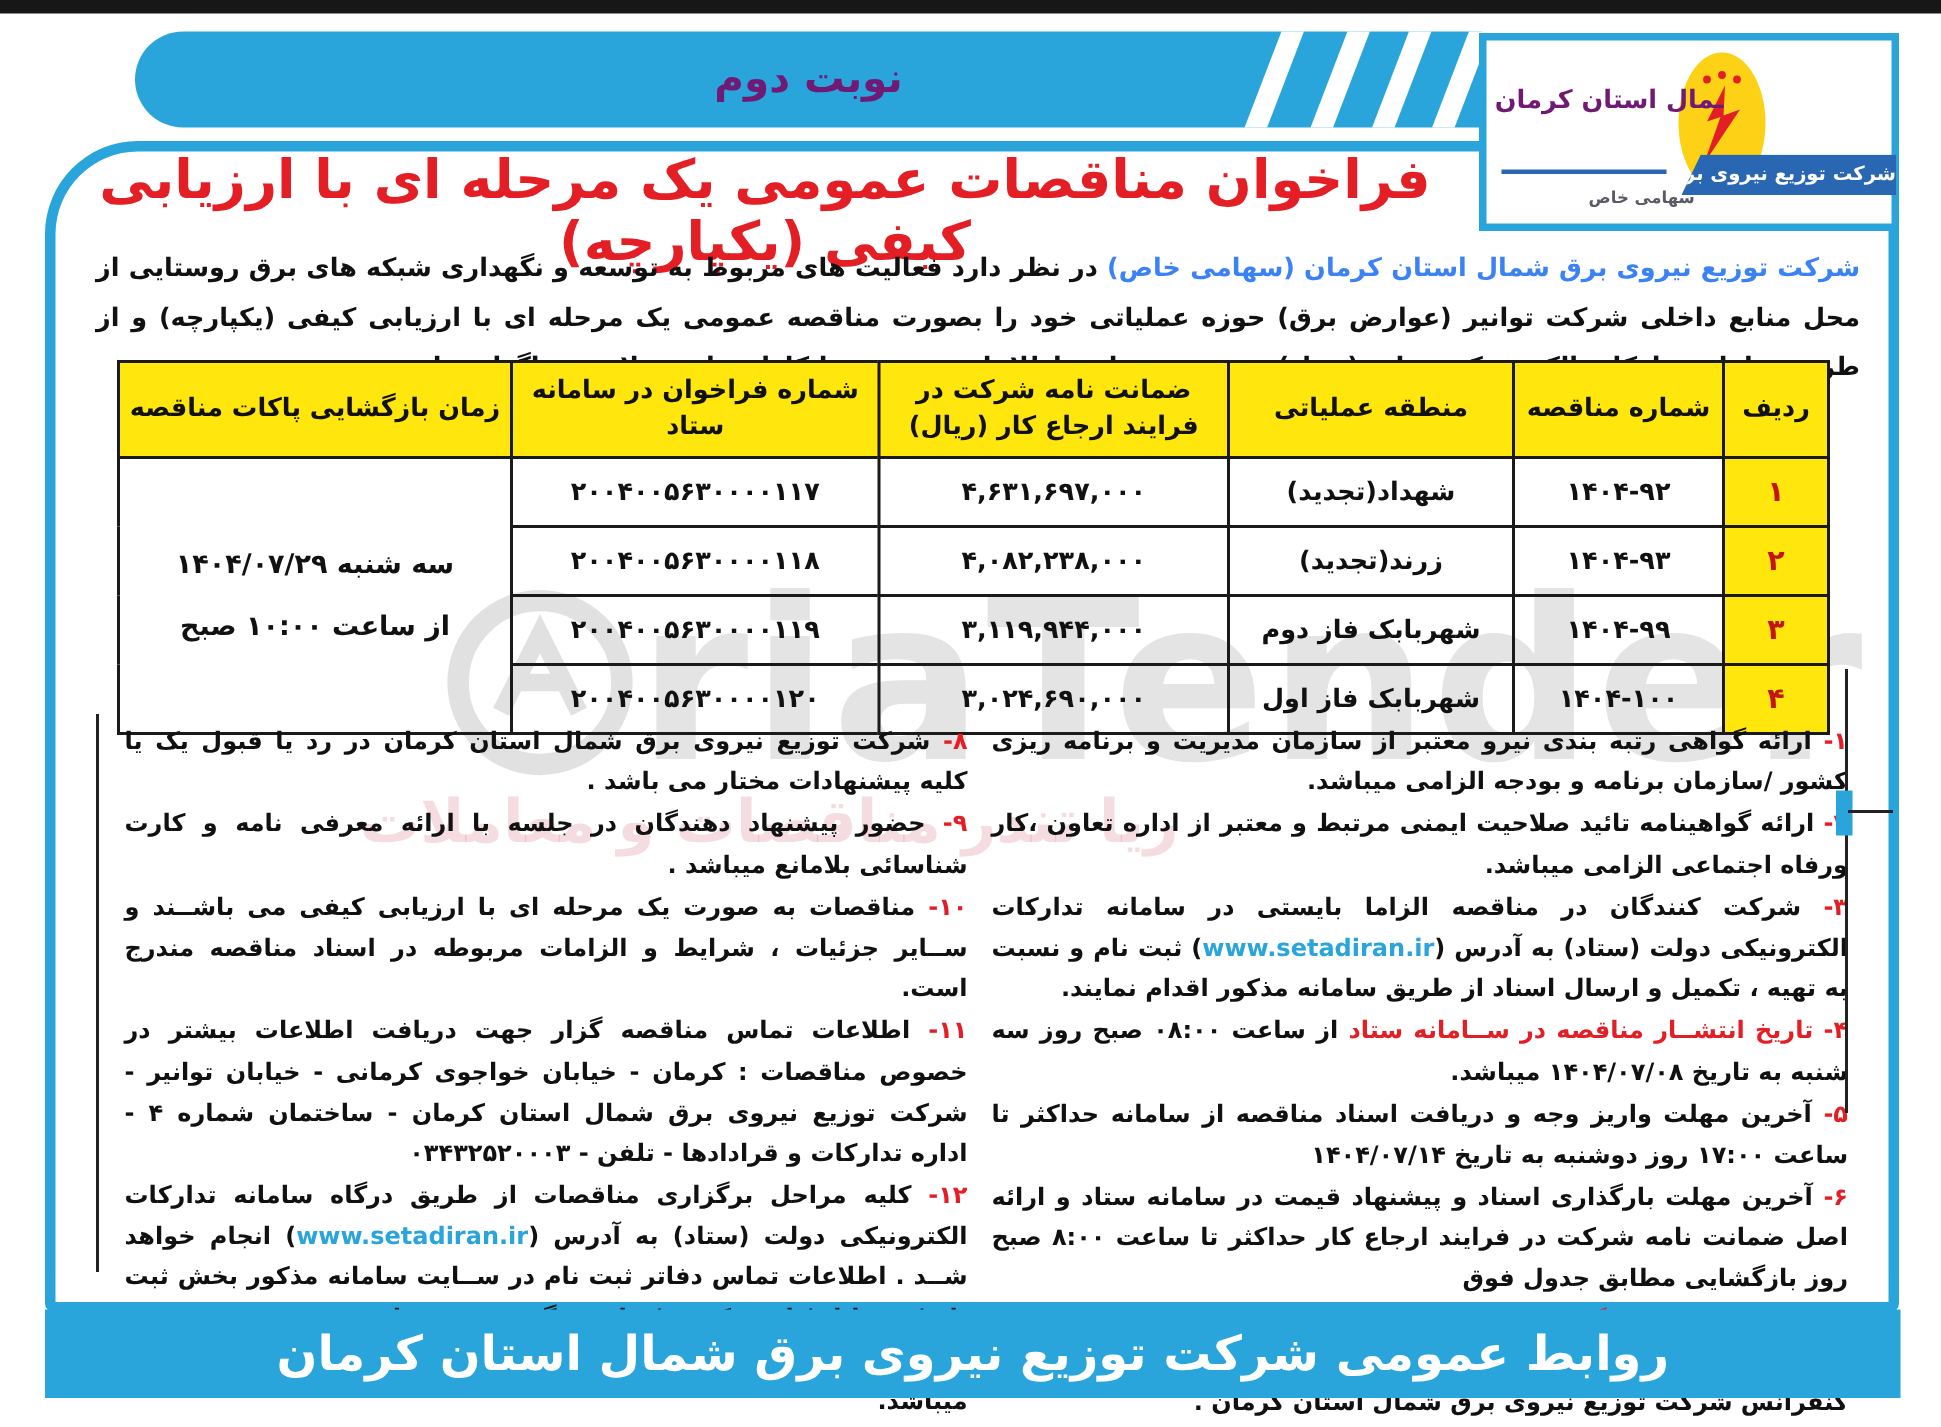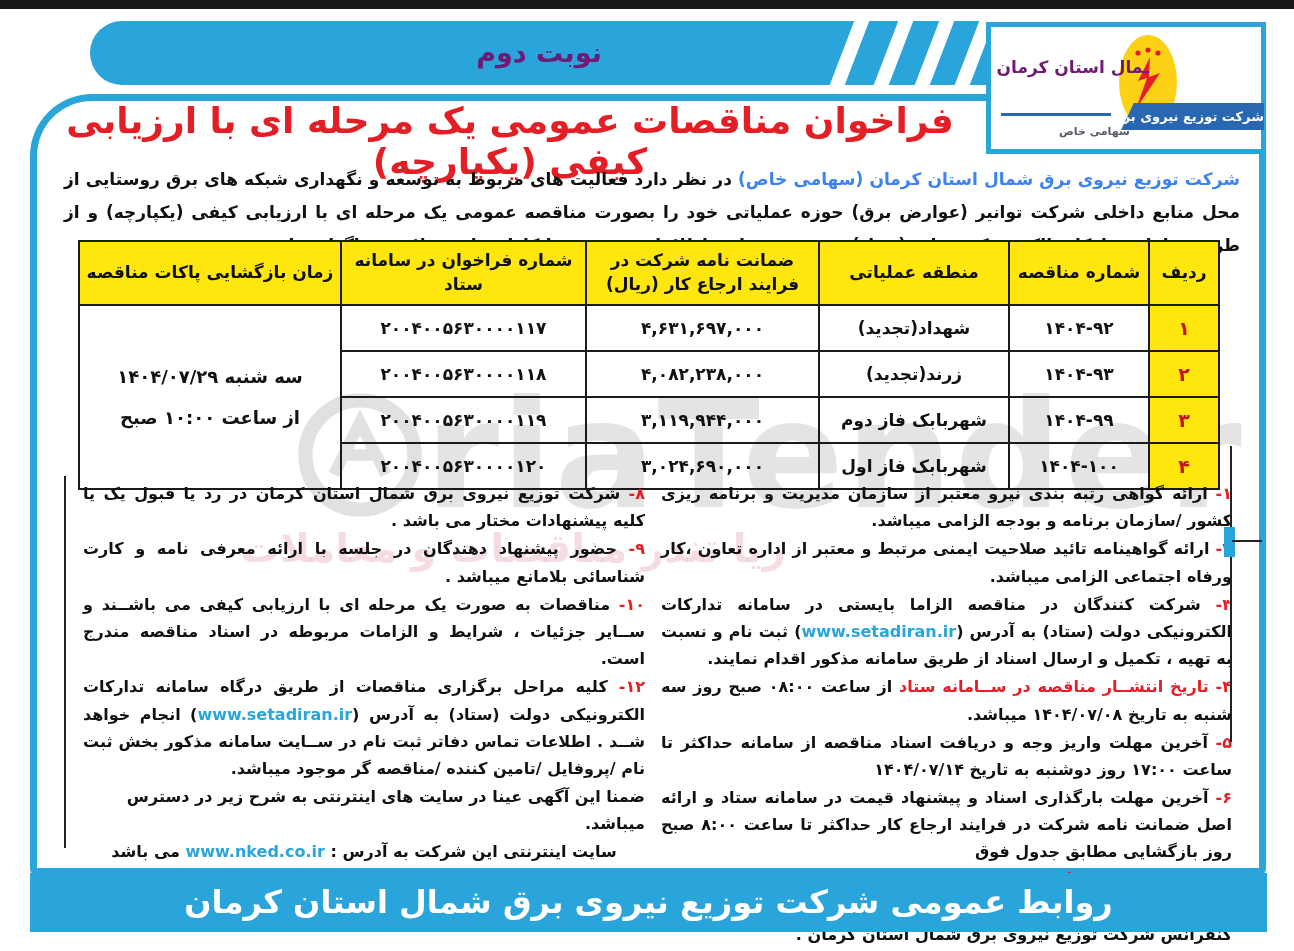--- a/index.html
+++ b/index.html
@@ -188,20 +188,21 @@
         <div class="note"><span class="nnum">۳- </span><span class="seg-k">شرکت کنندگان در مناقصه الزاما بایستی در سامانه تدارکات الکترونیکی دولت (ستاد) به آدرس (</span><span class="seg-u">www.setadiran.ir</span><span class="seg-k">) ثبت نام و نسبت به تهیه ، تکمیل و ارسال اسناد از طریق سامانه مذکور اقدام نمایند.</span></div>
         <div class="note"><span class="nnum">۴- </span><span class="seg-r">تاریخ انتشــار مناقصه در ســامانه ستاد </span><span class="seg-k">از ساعت ۰۸:۰۰ صبح روز سه شنبه به تاریخ ۱۴۰۴/۰۷/۰۸ میباشد.</span></div>
         <div class="note"><span class="nnum">۵- </span><span class="seg-k">آخرین مهلت واریز وجه و دریافت اسناد مناقصه از سامانه حداکثر تا ساعت ۱۷:۰۰ روز دوشنبه به تاریخ ۱۴۰۴/۰۷/۱۴</span></div>
         <div class="note"><span class="nnum">۶- </span><span class="seg-k">آخرین مهلت بارگذاری اسناد و پیشنهاد قیمت در سامانه ستاد و ارائه اصل ضمانت نامه شرکت در فرایند ارجاع کار حداکثر تا ساعت ۸:۰۰ صبح روز بازگشایی مطابق جدول فوق</span></div>
         <div class="note"><span class="nnum">۷- </span><span class="seg-r">زمان و محل بازگشــایی پاکات مناقصه از طریق ســامانه ستاد </span><span class="seg-k">از ساعت ۱۰:۰۰ صبح روز بازگشایی مطابق جدول فوق و در محل سالن کنفرانس شرکت توزیع نیروی برق شمال استان کرمان .</span></div>
       </div>
     <div class="ncol left">
         <div class="note"><span class="nnum">۸- </span><span class="seg-k">شرکت توزیع نیروی برق شمال استان کرمان در رد یا قبول یک یا کلیه پیشنهادات مختار می باشد .</span></div>
         <div class="note"><span class="nnum">۹- </span><span class="seg-k">حضور پیشنهاد دهندگان در جلسه با ارائه معرفی نامه و کارت شناسائی بلامانع میباشد .</span></div>
         <div class="note"><span class="nnum">۱۰- </span><span class="seg-k">مناقصات به صورت یک مرحله ای با ارزیابی کیفی می باشــند و ســایر جزئیات ، شرایط و الزامات مربوطه در اسناد مناقصه مندرج است.</span></div>
+        <div class="note"><span class="nnum">۱۱- </span><span class="seg-k">اطلاعات تماس مناقصه گزار جهت دریافت اطلاعات بیشتر در خصوص مناقصات : کرمان - خیابان خواجوی کرمانی - خیابان توانیر - شرکت توزیع نیروی برق شمال استان کرمان - ساختمان شماره ۴ - اداره تدارکات و قرادادها - تلفن - ۰۳۴۳۲۵۲۰۰۰۳</span></div>
         <div class="note"><span class="nnum">۱۲- </span><span class="seg-k">کلیه مراحل برگزاری مناقصات از طریق درگاه سامانه تدارکات الکترونیکی دولت (ستاد) به آدرس (</span><span class="seg-u">www.setadiran.ir</span><span class="seg-k">) انجام خواهد شــد . اطلاعات تماس دفاتر ثبت نام در ســایت سامانه مذکور بخش ثبت نام /پروفایل /تامین کننده /مناقصه گر موجود میباشد.</span></div>
         <div class="note rightal"><span class="seg-k">ضمنا این آگهی عینا در سایت های اینترنتی به شرح زیر در دسترس میباشد.</span></div>
         <div class="note center"><span class="seg-k">سایت اینترنتی این شرکت به آدرس : </span><span class="seg-u">www.nked.co.ir</span><span class="seg-k"> می باشد</span></div>
         <div class="note center"></div>
       </div>
   </div>
 
   <div class="mark-left"></div>
   <div class="mark-right"></div>
   <div class="mark-right-blue"></div>

